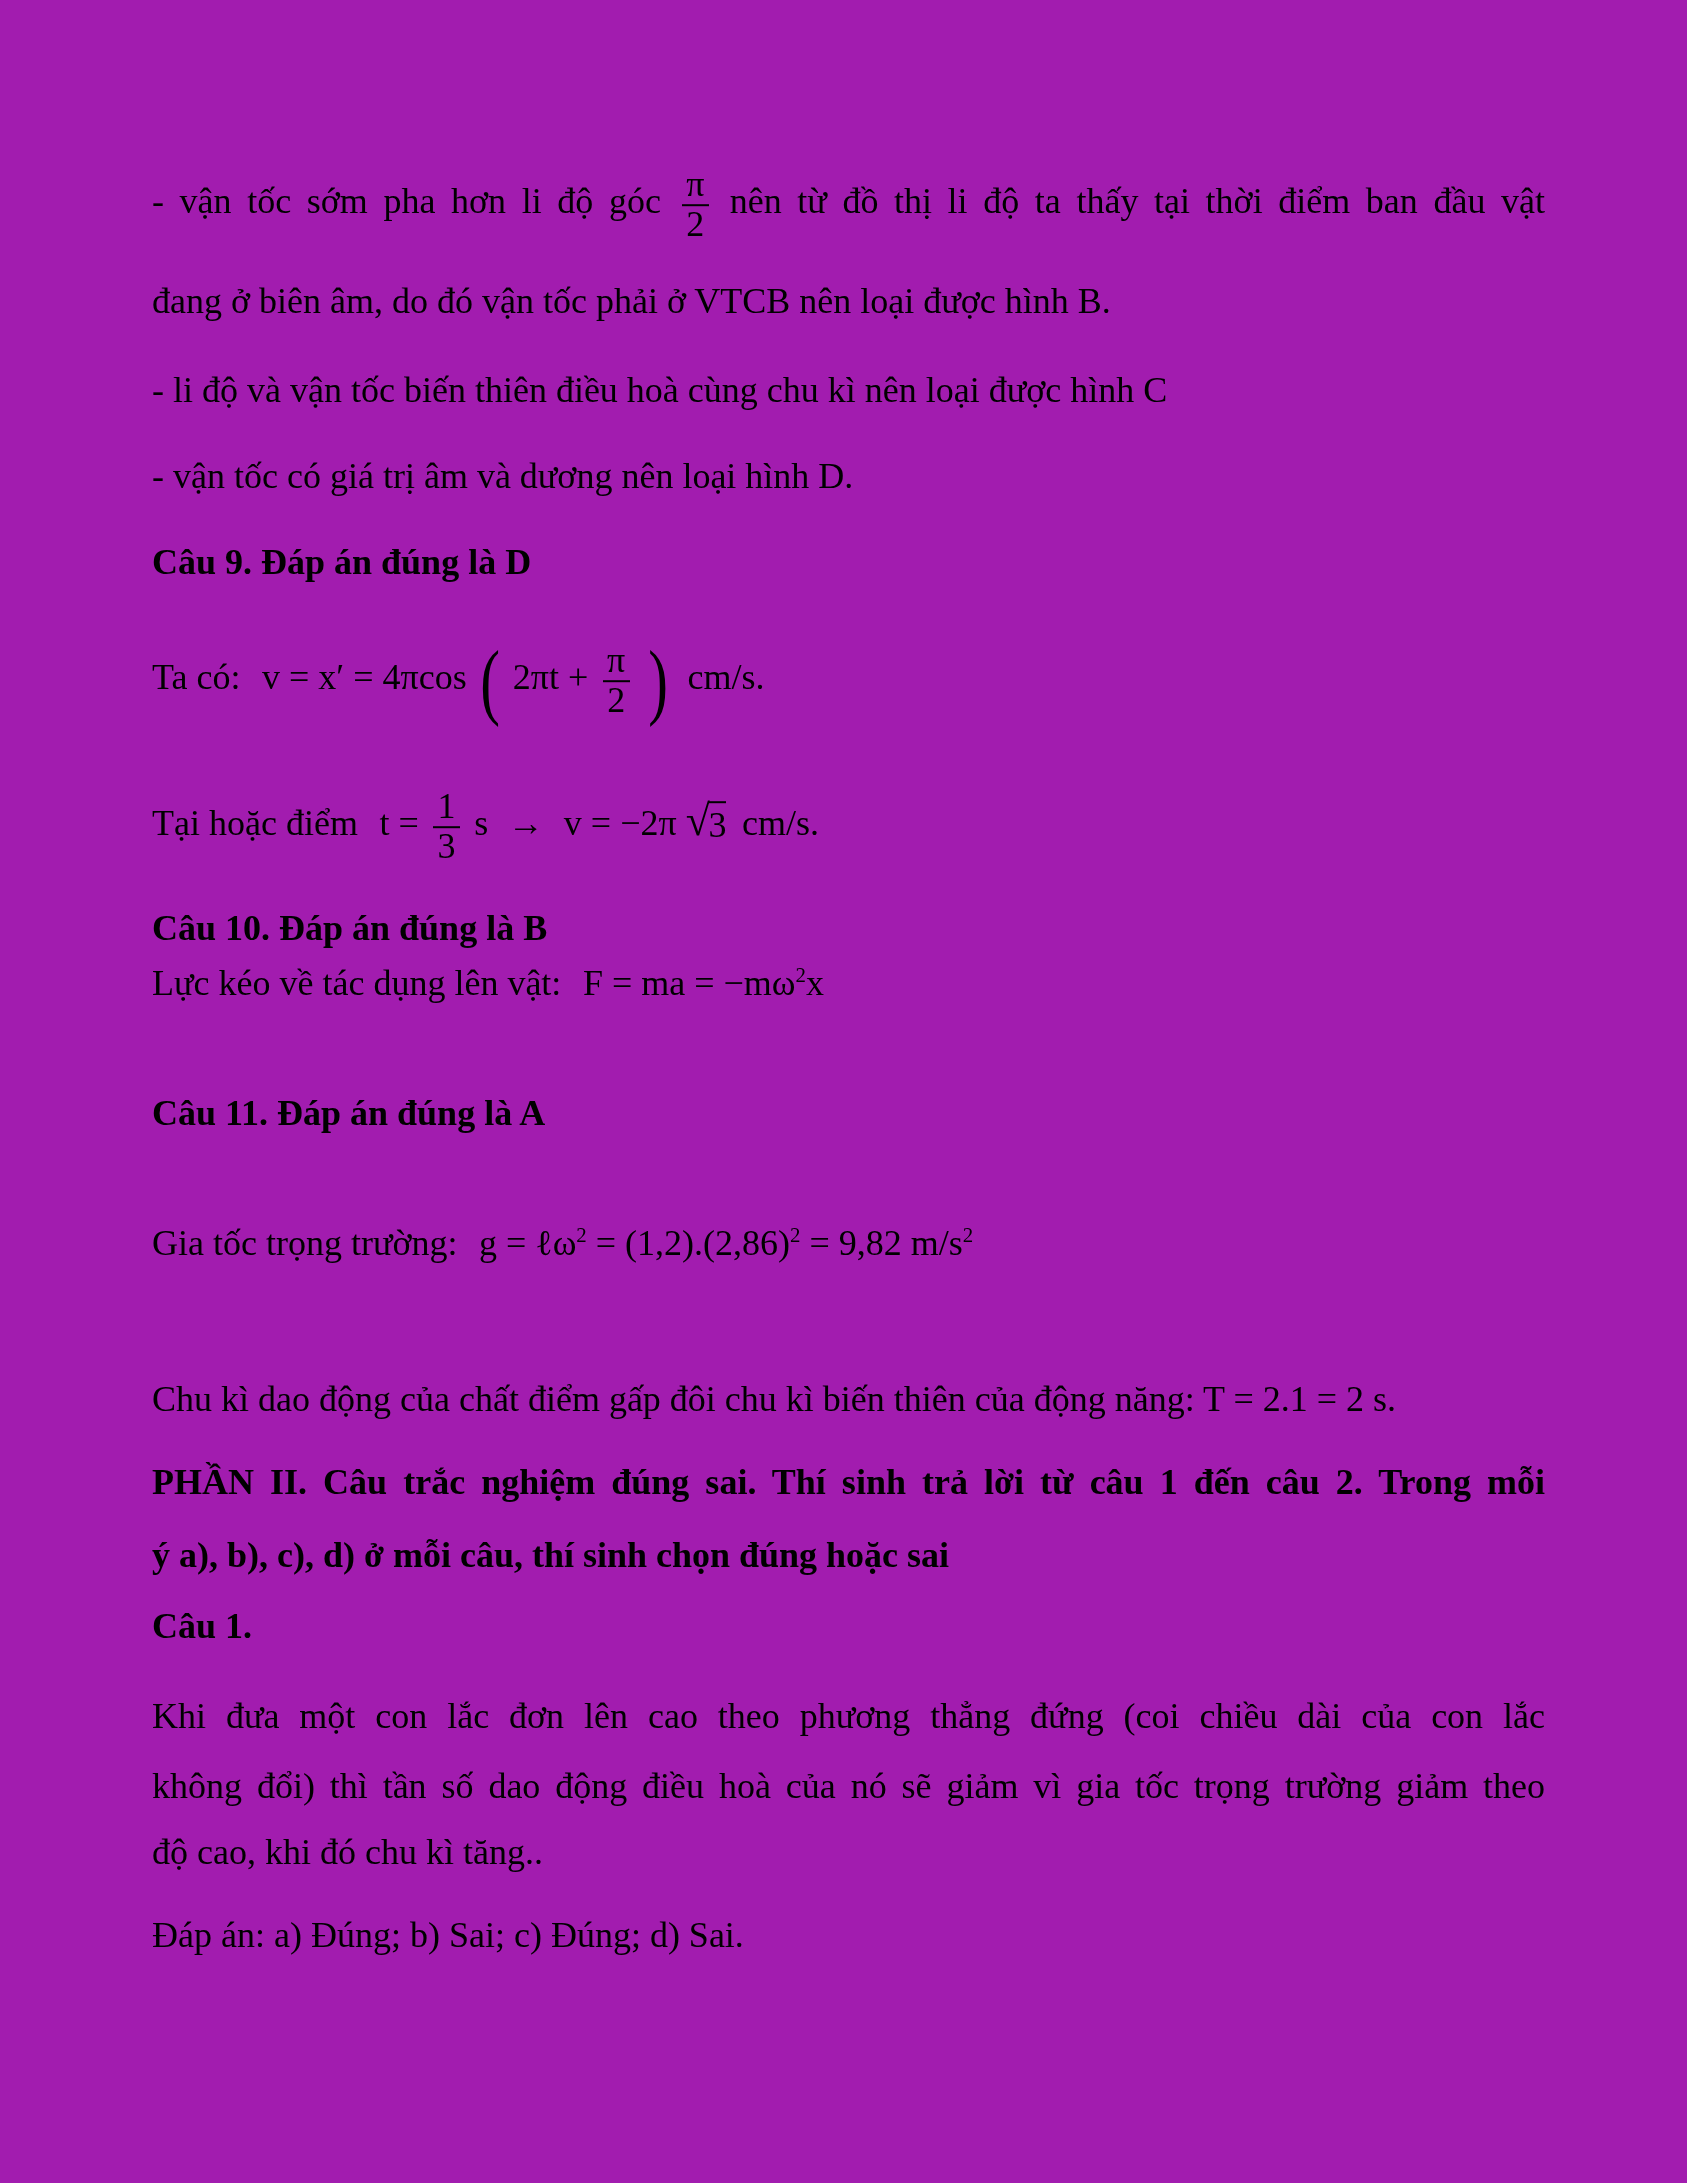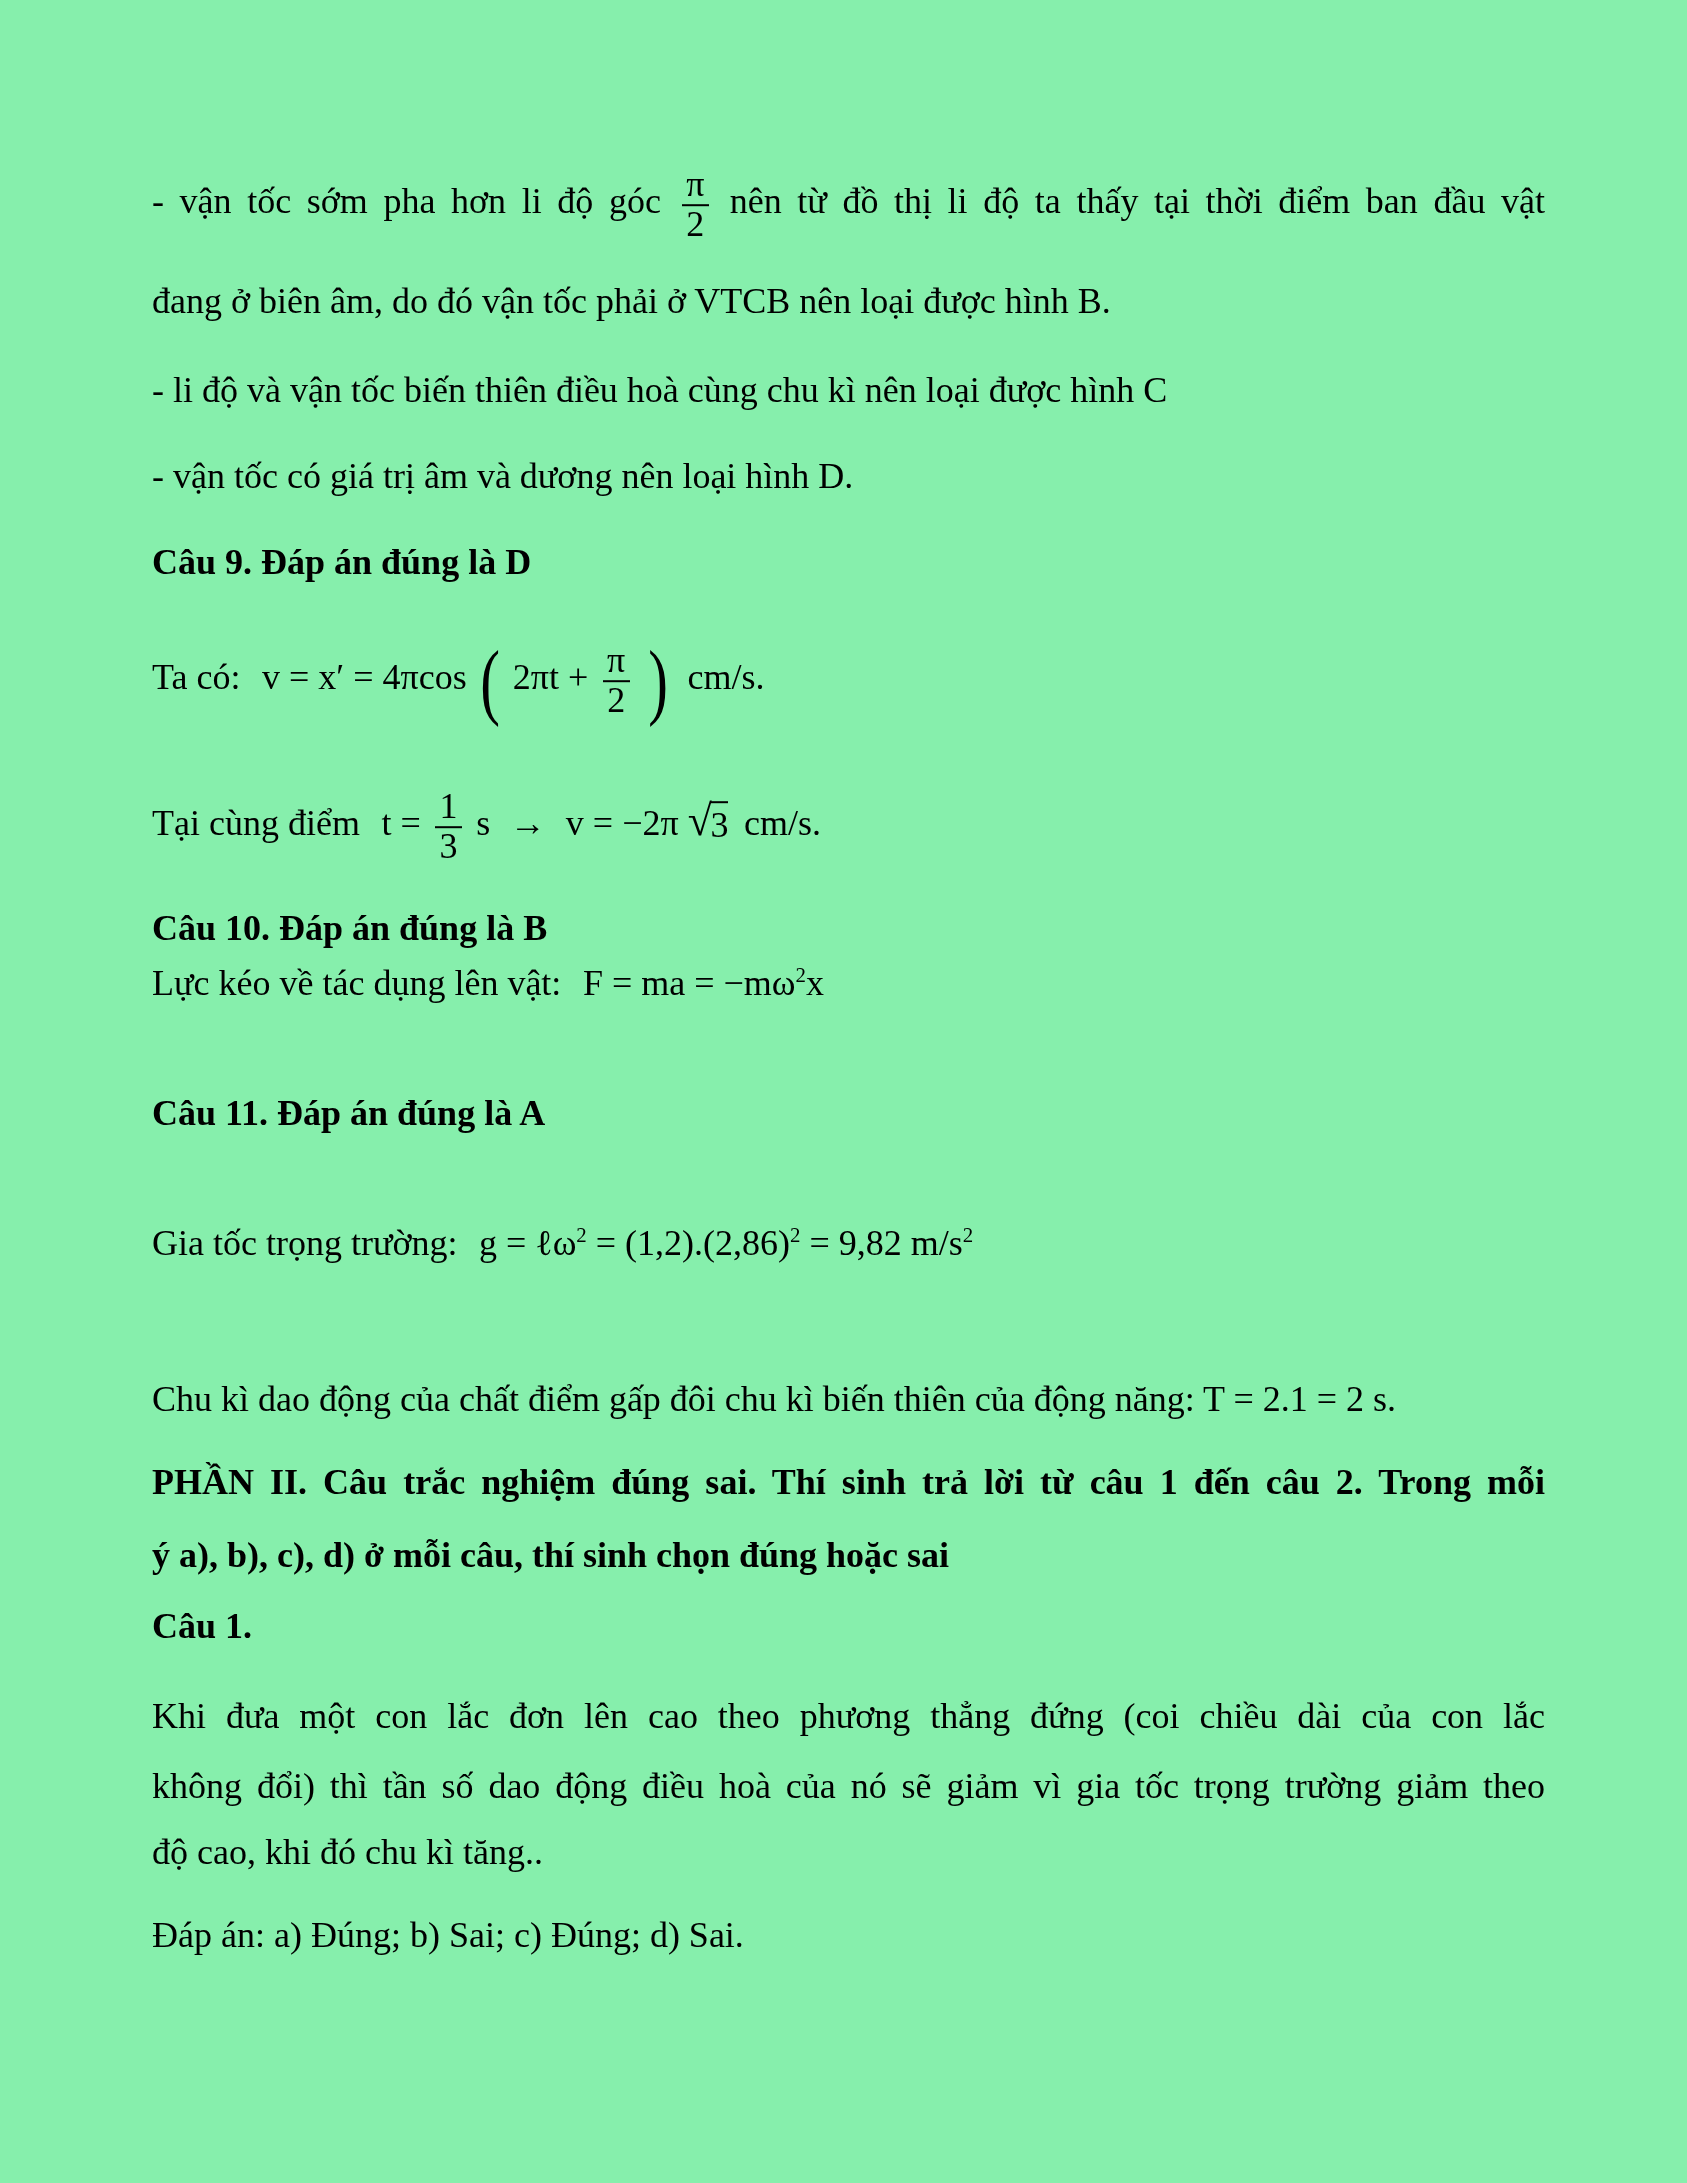--- a/index.html
+++ b/index.html
@@ -1,20 +1,20 @@
 <!DOCTYPE html>
 <html style="font-size:10.6px"><head>
 <meta charset="utf-8">
 <style>
   html, body { margin: 0; padding: 0; background: #ffffff; }
   .page {
     position: relative;
     width: 1687px;
     height: 2183px;
-    background: #86efac;
+    background: #a21caf;
     color: #000000;
     font-family: "Liberation Serif", "DejaVu Serif", serif;
     font-size: 36px;
     overflow: hidden;
   }
   .line {
     position: absolute;
     left: 152px;
     right: 142px;
     transform: translateY(-50%);
@@ -80,21 +80,21 @@
     <span>Ta có:</span>
     <span class="mgap">v = x′ = 4πcos</span>
     <span class="bigp">(</span>
     <span>2πt +</span>
     <span class="frac"><span class="num">π</span><span class="den">2</span></span>
     <span class="bigp">)</span>
     <span class="sgap">cm/s.</span>
   </div>
 
   <div class="line" style="top:827px">
-    <span>Tại cùng điểm</span>
+    <span>Tại hoặc điểm</span>
     <span class="mgap">t =</span>
     <span class="frac"><span class="num">1</span><span class="den">3</span></span>
     <span>s</span>
     <span class="arrow">→</span>
     <span>v = −2π</span>
     <span class="sqrt">
         <span class="rad">√</span>
         <span class="arg">3</span>
       </span>
     <span class="sgap">cm/s.</span>

